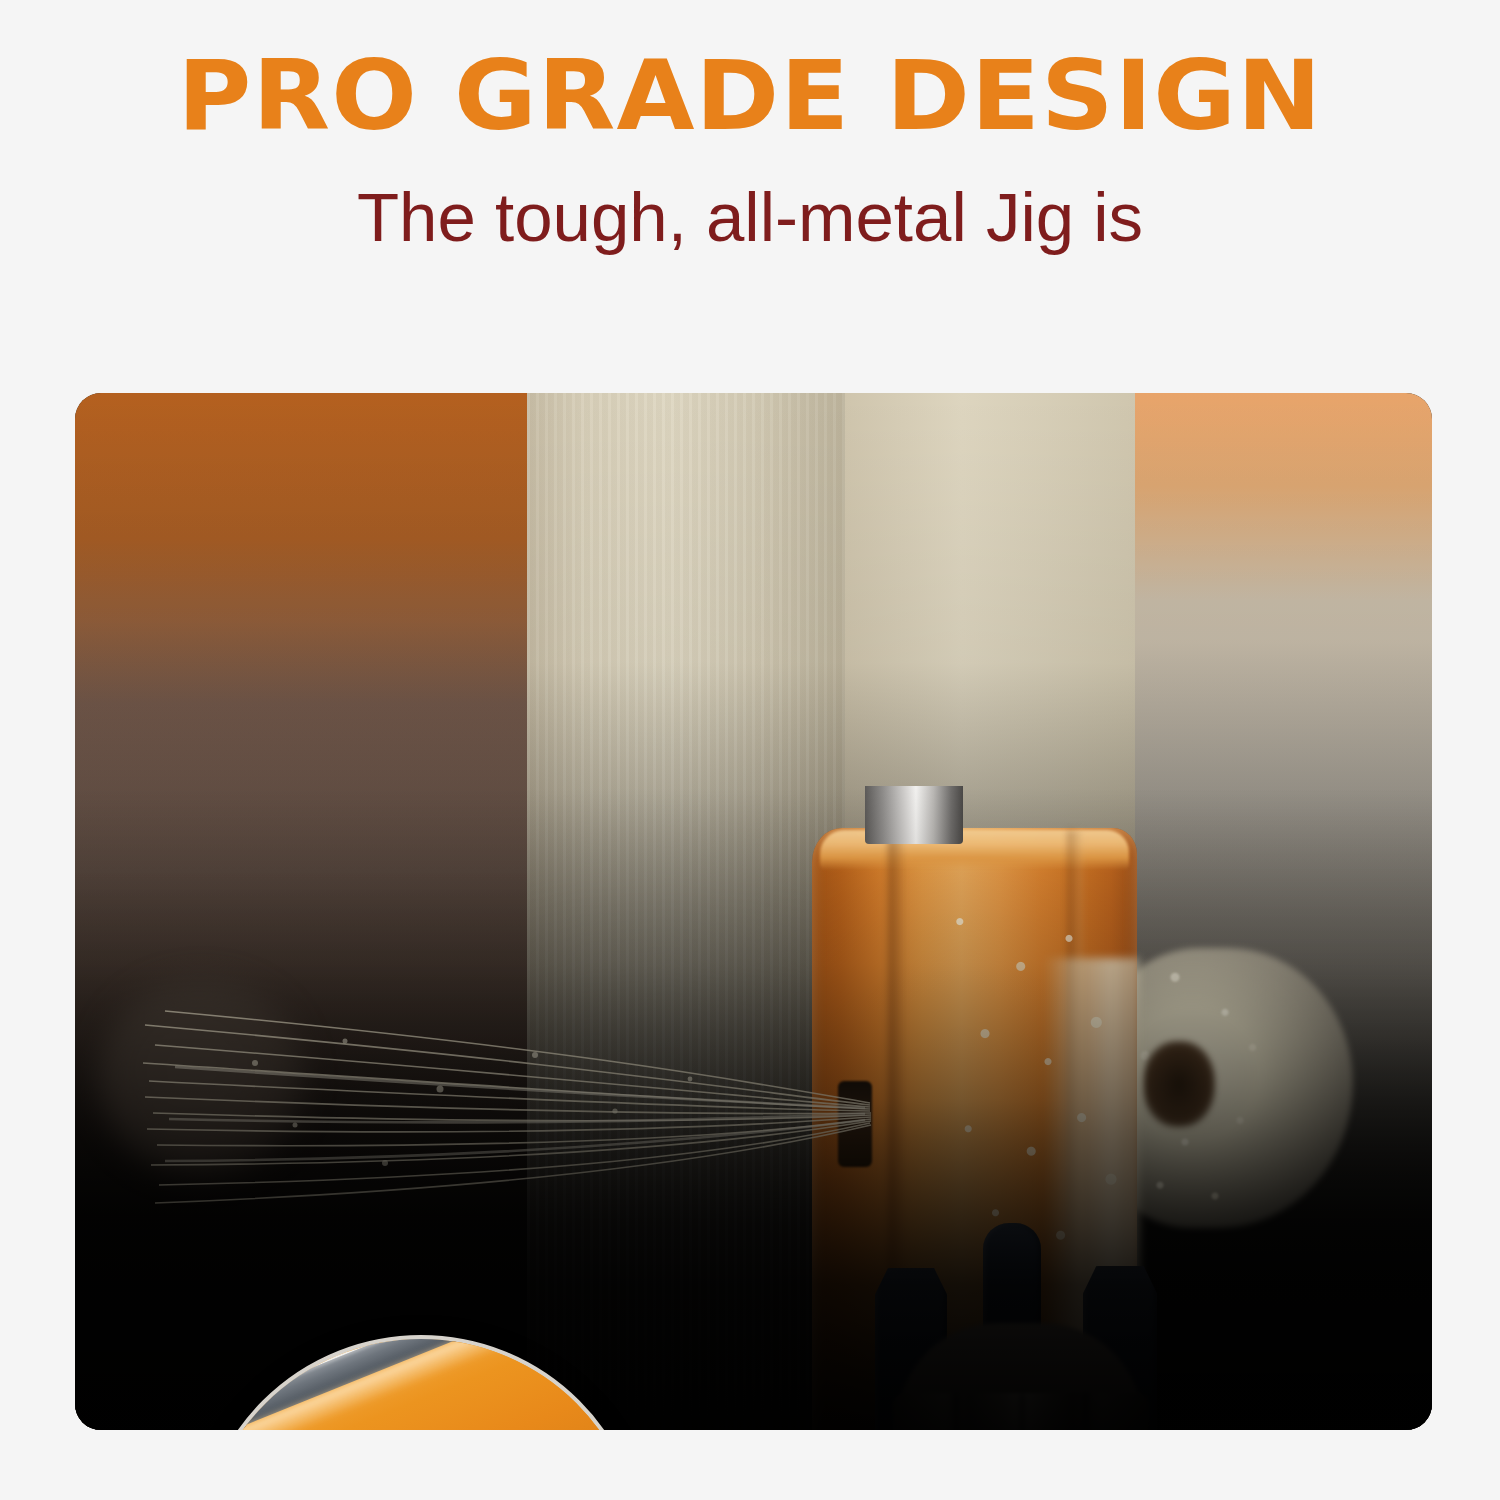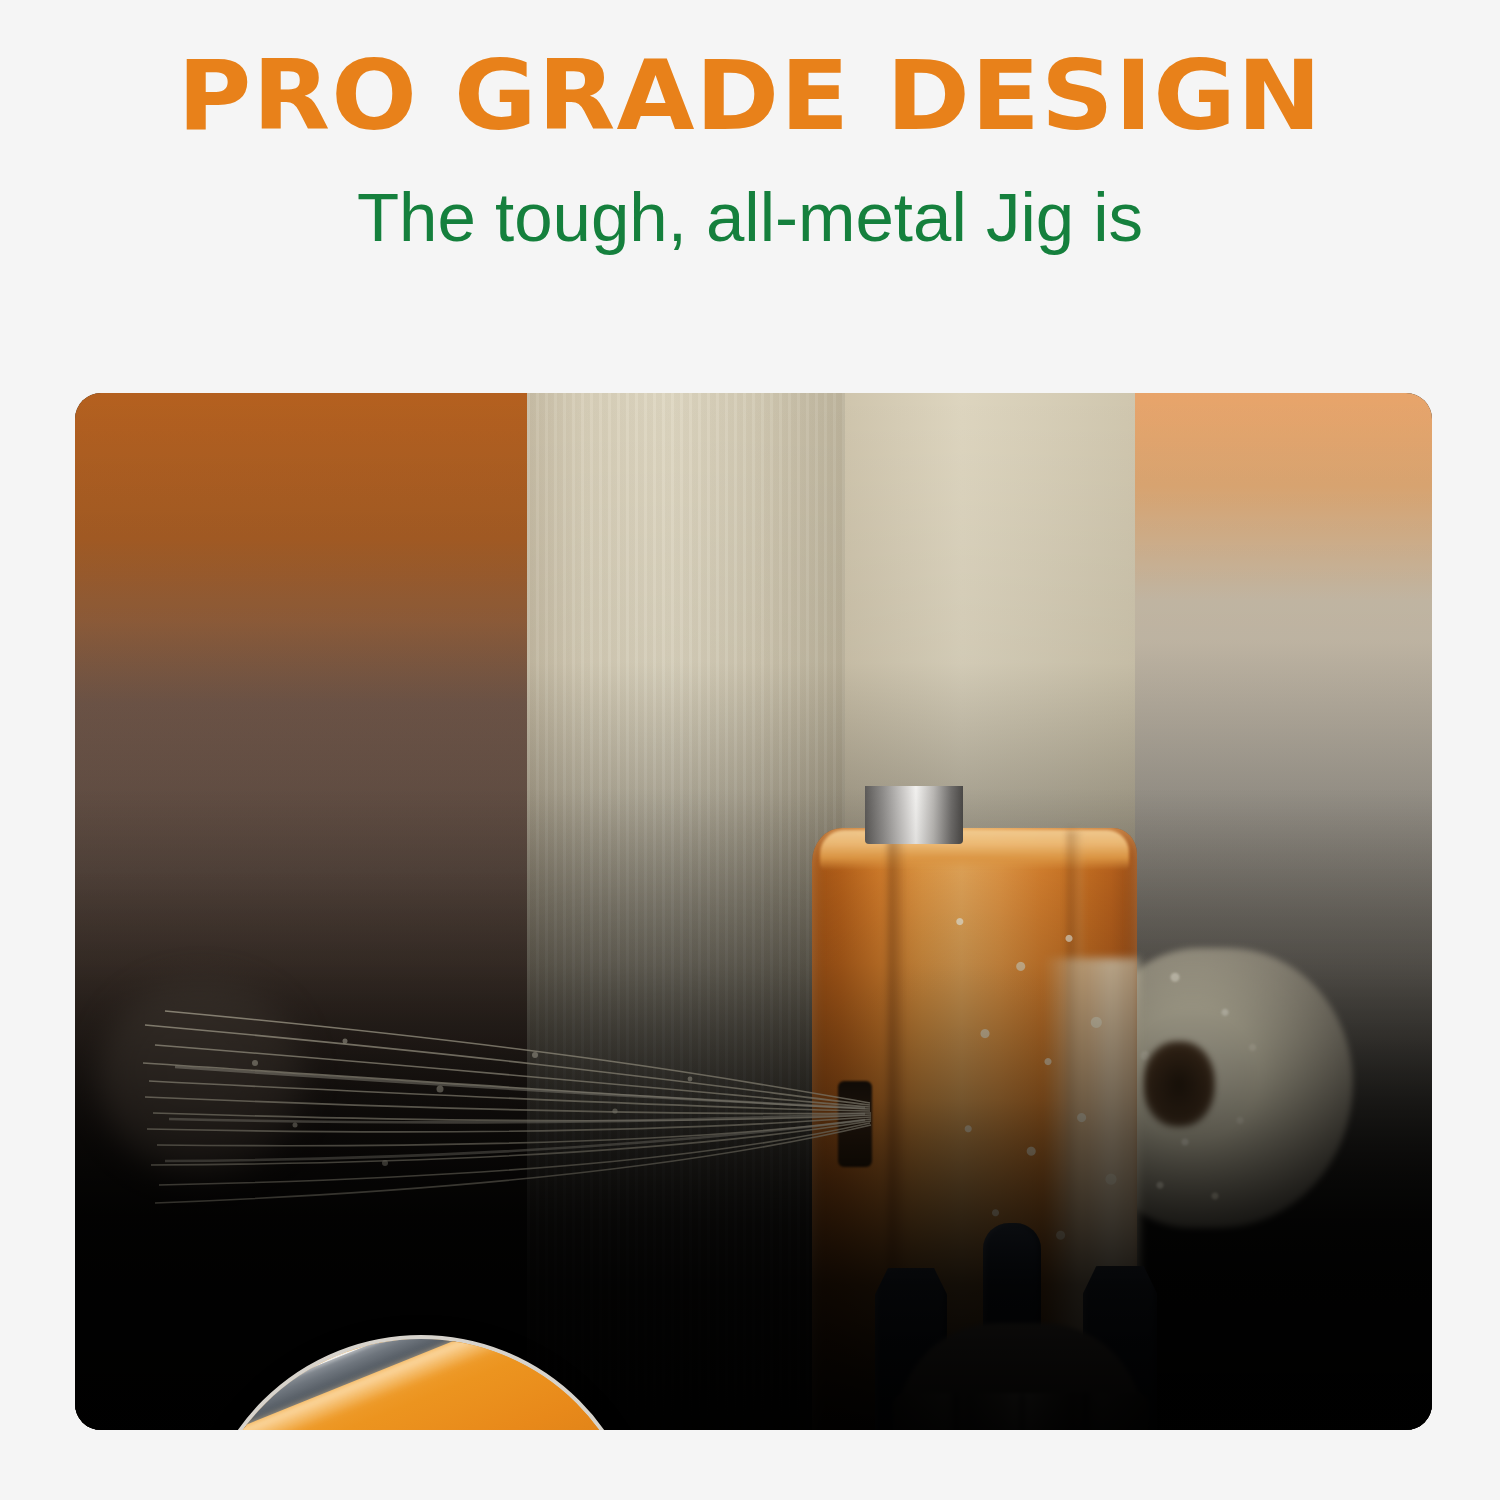--- a/index.html
+++ b/index.html
@@ -39,21 +39,21 @@
     white-space: nowrap;
   }
 
   
   .subtitle {
     position: absolute;
     top: 180px;
     left: 0;
     width: 1500px;
     text-align: center;
-    color: #15803d;
+    color: #7f1d1d;
     font-family: "Liberation Sans", sans-serif;
     font-weight: 400;
     font-size: 69px;
     line-height: 76px;
   }
   .subtitle .l2 { display: block; }
 
   
   .photo {
     position: absolute;

